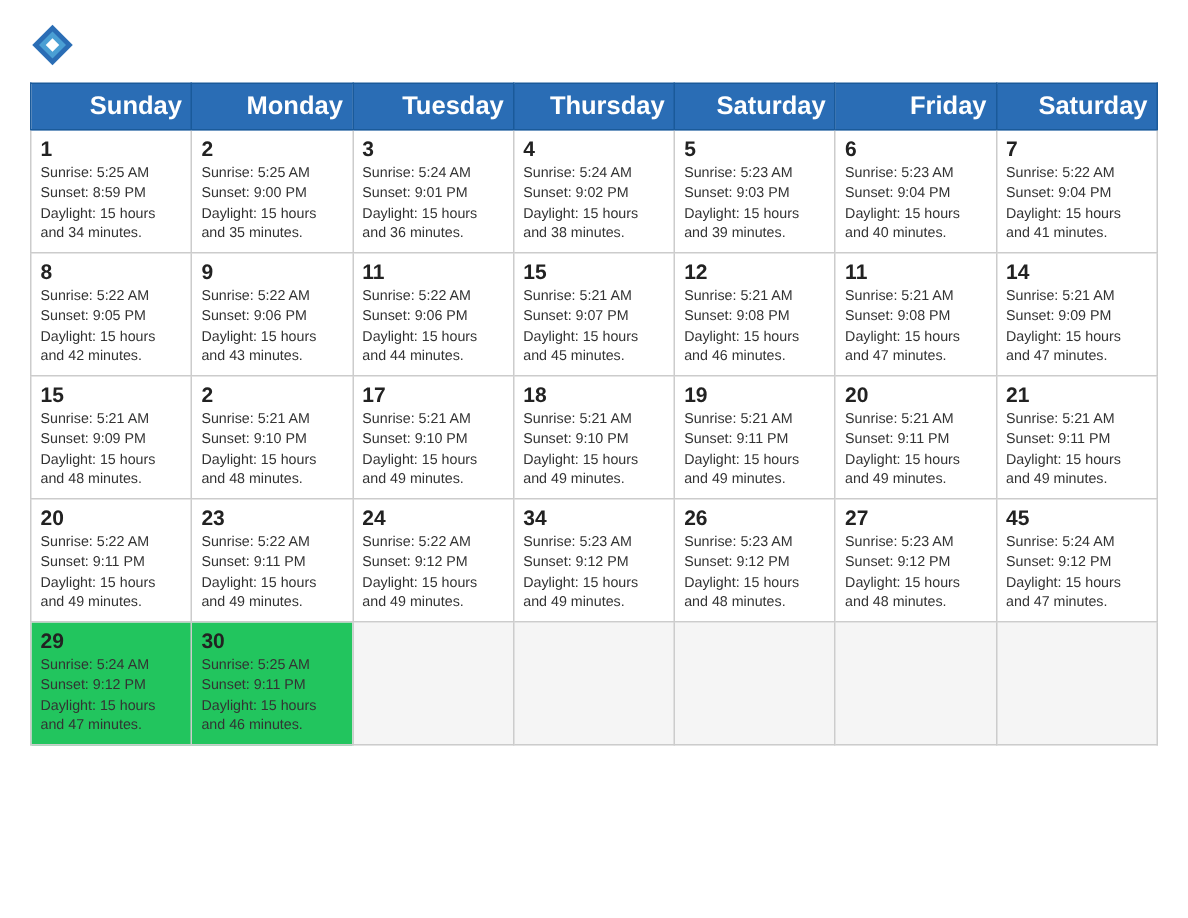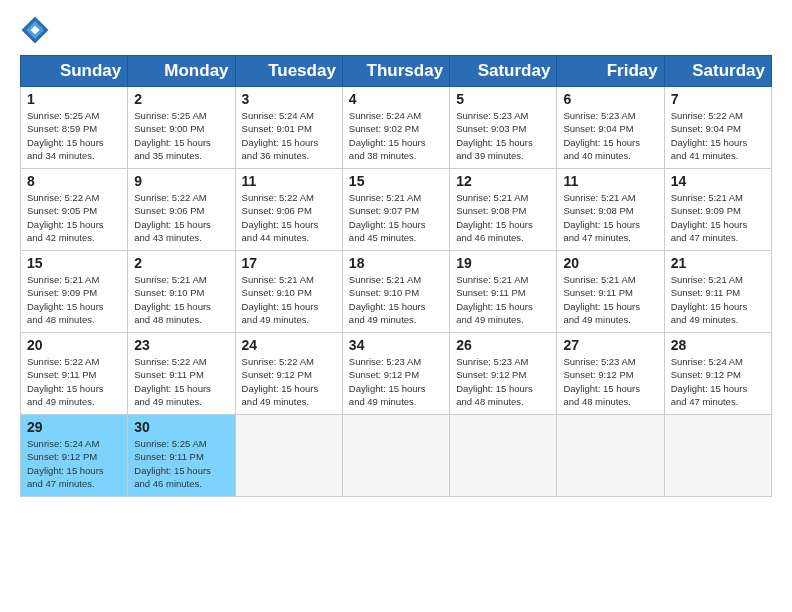--- a/index.html
+++ b/index.html
@@ -59,21 +59,21 @@
     .calendar-table td {
       vertical-align: top;
       border: 1px solid #ccc;
       padding: 4px 6px;
       font-size: 10px;
       color: #333;
       height: 82px;
       background: #fff;
     }
     .calendar-table tr:last-child td {
-      background: #7dd3fc;
+      background: #22c55e;
     }
     .day-number {
       font-size: 14px;
       font-weight: bold;
       color: #222;
       display: block;
       margin-bottom: 2px;
     }
     .day-info {
       font-size: 9.5px;
@@ -228,21 +228,21 @@
           </td>
           <td>
             <span class="day-number">26</span>
             <div class="day-info">Sunrise: 5:23 AM<br>Sunset: 9:12 PM<br>Daylight: 15 hours and 48 minutes.</div>
           </td>
           <td>
             <span class="day-number">27</span>
             <div class="day-info">Sunrise: 5:23 AM<br>Sunset: 9:12 PM<br>Daylight: 15 hours and 48 minutes.</div>
           </td>
           <td>
-            <span class="day-number">28</span>
+            <span class="day-number">45</span>
             <div class="day-info">Sunrise: 5:24 AM<br>Sunset: 9:12 PM<br>Daylight: 15 hours and 47 minutes.</div>
           </td>
         </tr>
         <tr>
           <td>
             <span class="day-number">29</span>
             <div class="day-info">Sunrise: 5:24 AM<br>Sunset: 9:12 PM<br>Daylight: 15 hours and 47 minutes.</div>
           </td>
           <td>
             <span class="day-number">30</span>

